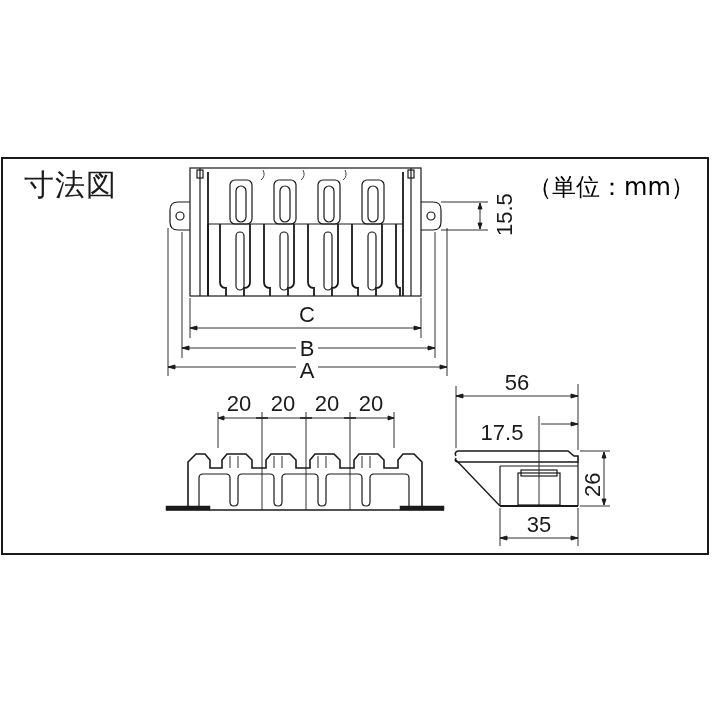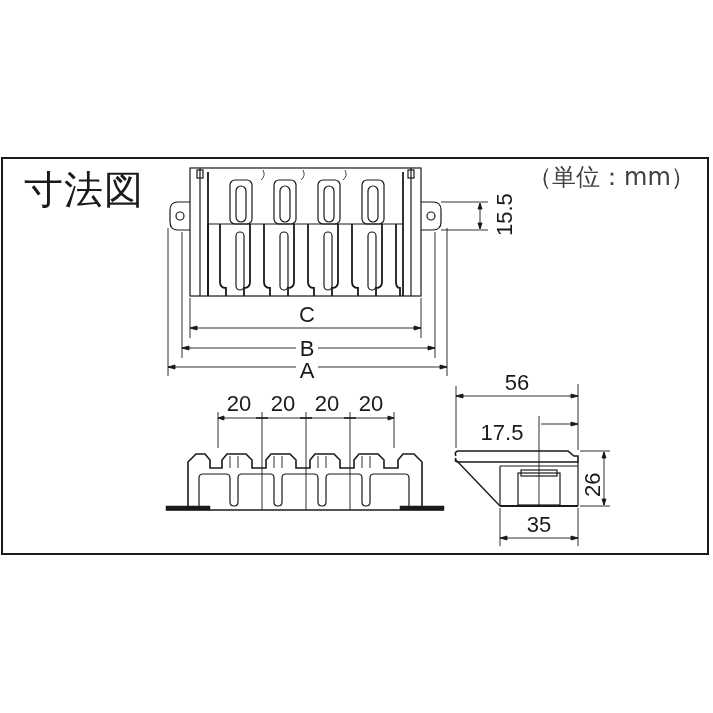--- a/index.html
+++ b/index.html
@@ -1,22 +1,22 @@
 <!DOCTYPE html>
 <html><head>
 <meta charset="utf-8">
 <style>
   html, body { margin:0; padding:0; background:#ffffff; }
   body { width:713px; height:713px; position:relative; overflow:hidden;
          font-family:"DejaVu Sans","Liberation Sans",sans-serif; }
   .frame { position:absolute; left:1px; top:157px; width:708px; height:398px;
            border:2px solid #1a1a1a; box-sizing:border-box; background:#fff; }
-  .title { position:absolute; left:24px; top:170px; font-size:39px; color:#1a1a1a;
+  .title { position:absolute; left:24px; top:170px; font-size:30px; color:#1a1a1a;
            letter-spacing:1px; line-height:1; }
-  .unit { position:absolute; left:528px; top:165px; font-size:24px; color:#404040; line-height:1; }
+  .unit { position:absolute; left:528px; top:175px; font-size:24px; color:#000000; line-height:1; }
   svg.drawing { position:absolute; left:0; top:0; width:713px; height:713px; }
   .dim { font-family:"Liberation Sans","DejaVu Sans",sans-serif; fill:#1a1a1a; }
 </style>
 </head>
 <body>
 
 <div class="frame"></div>
 <div class="title">寸法図</div>
 <div class="unit">（単位：mm）</div>
 

